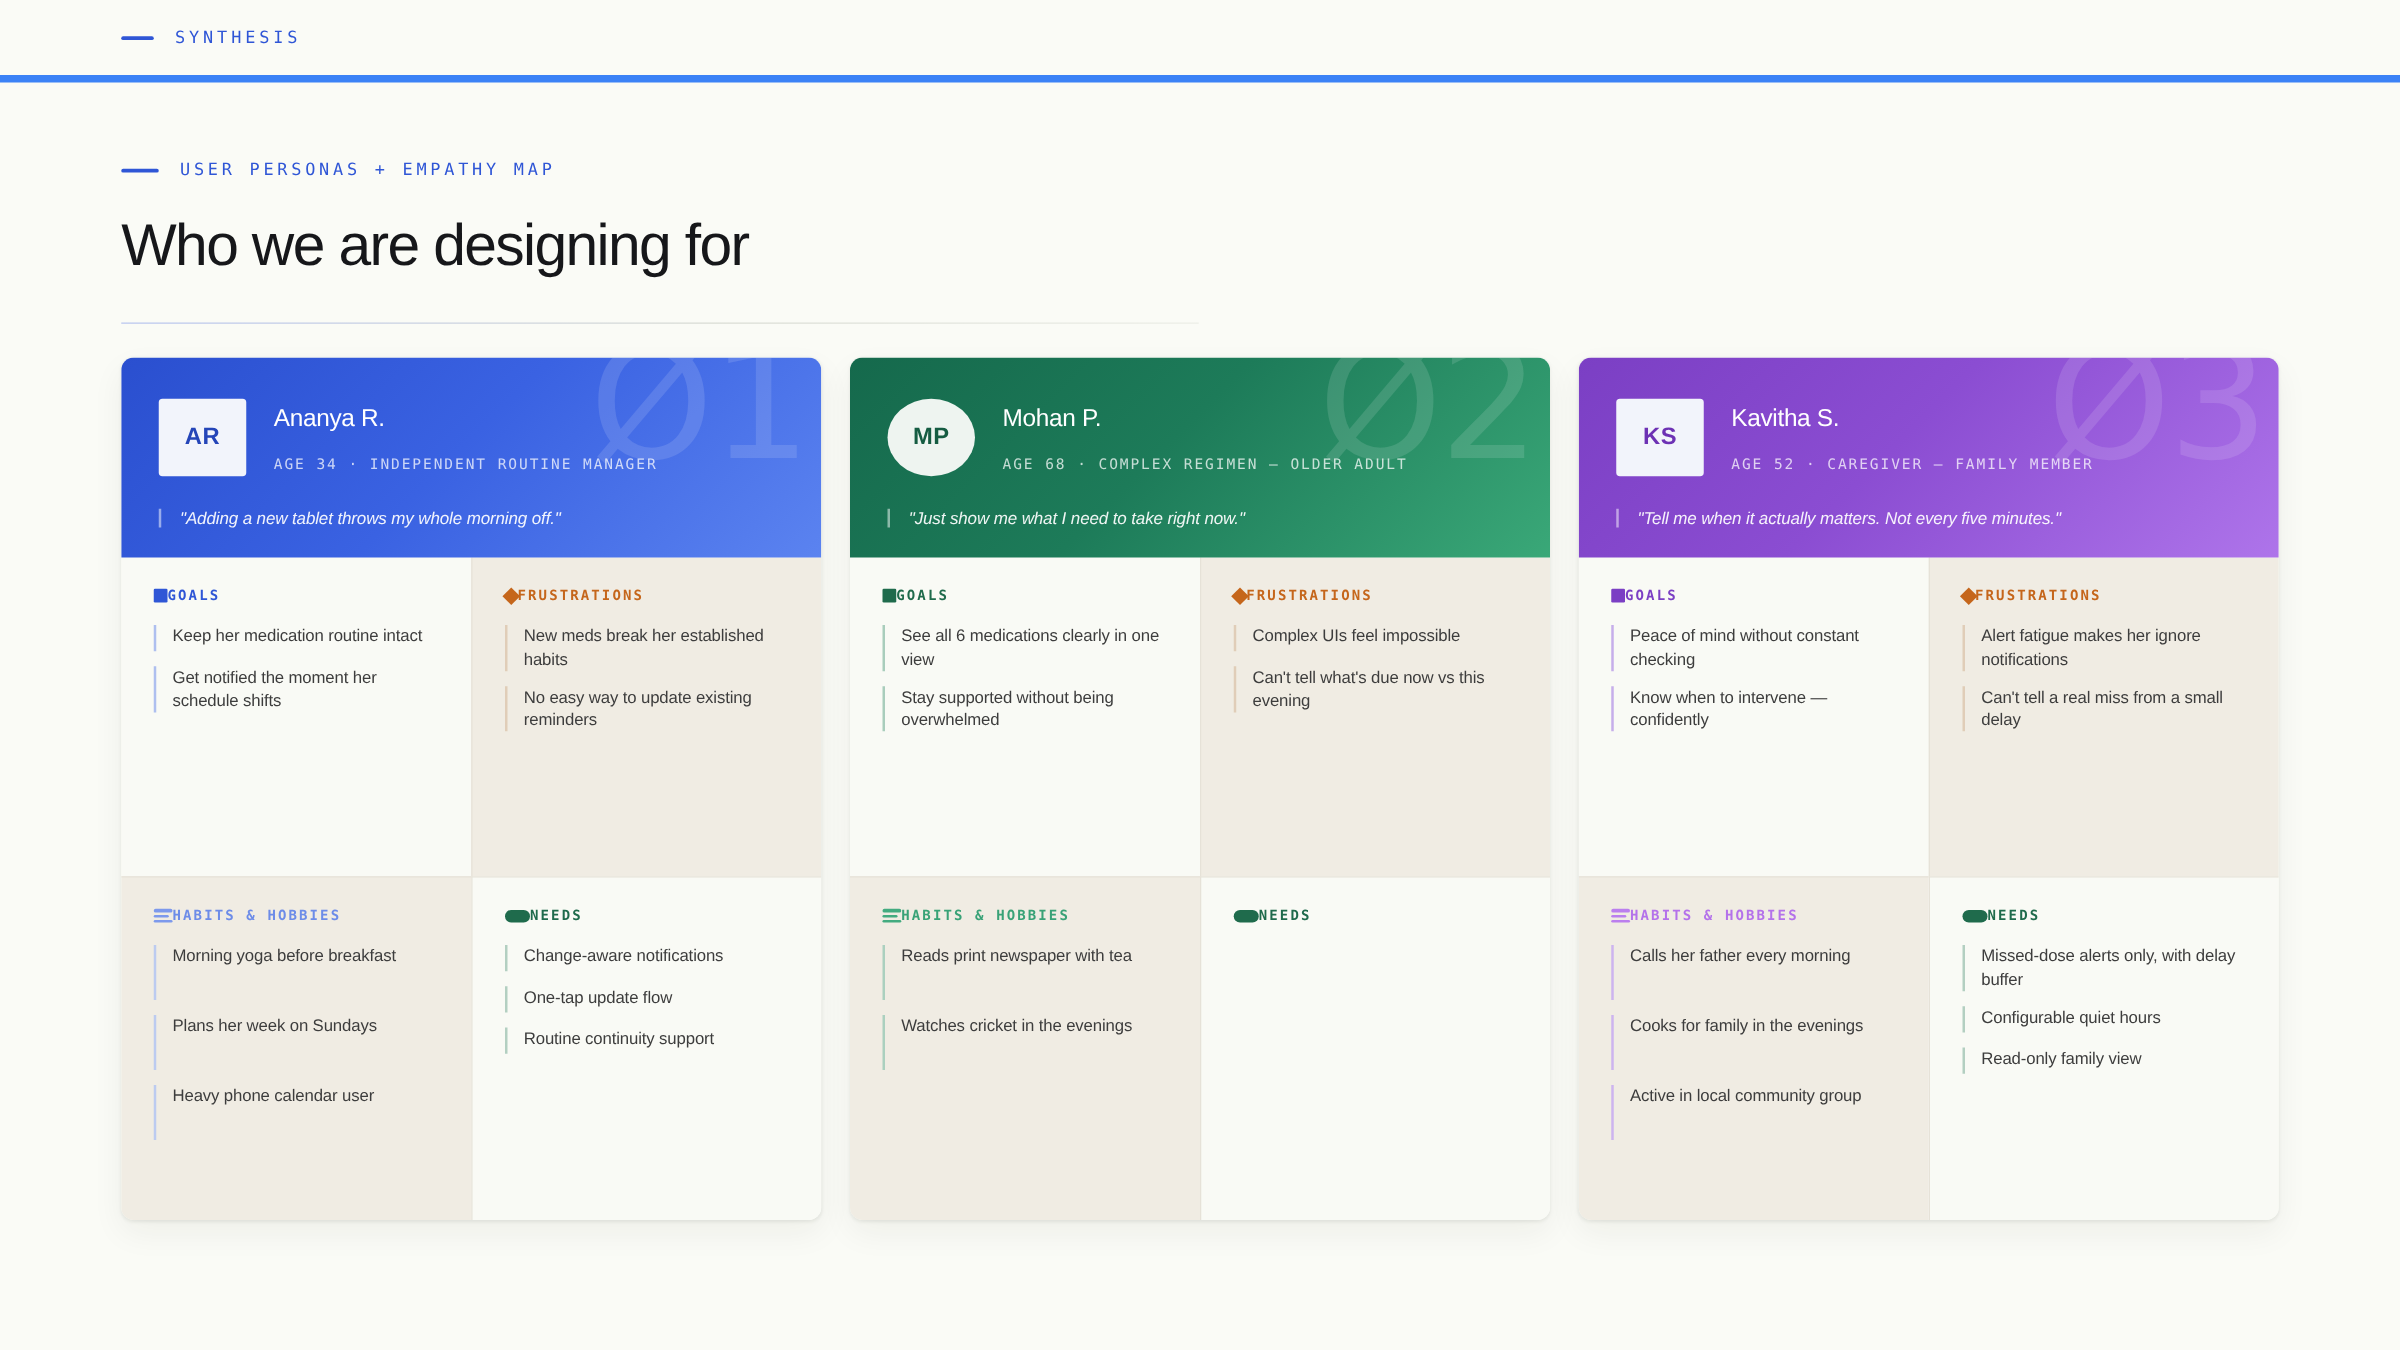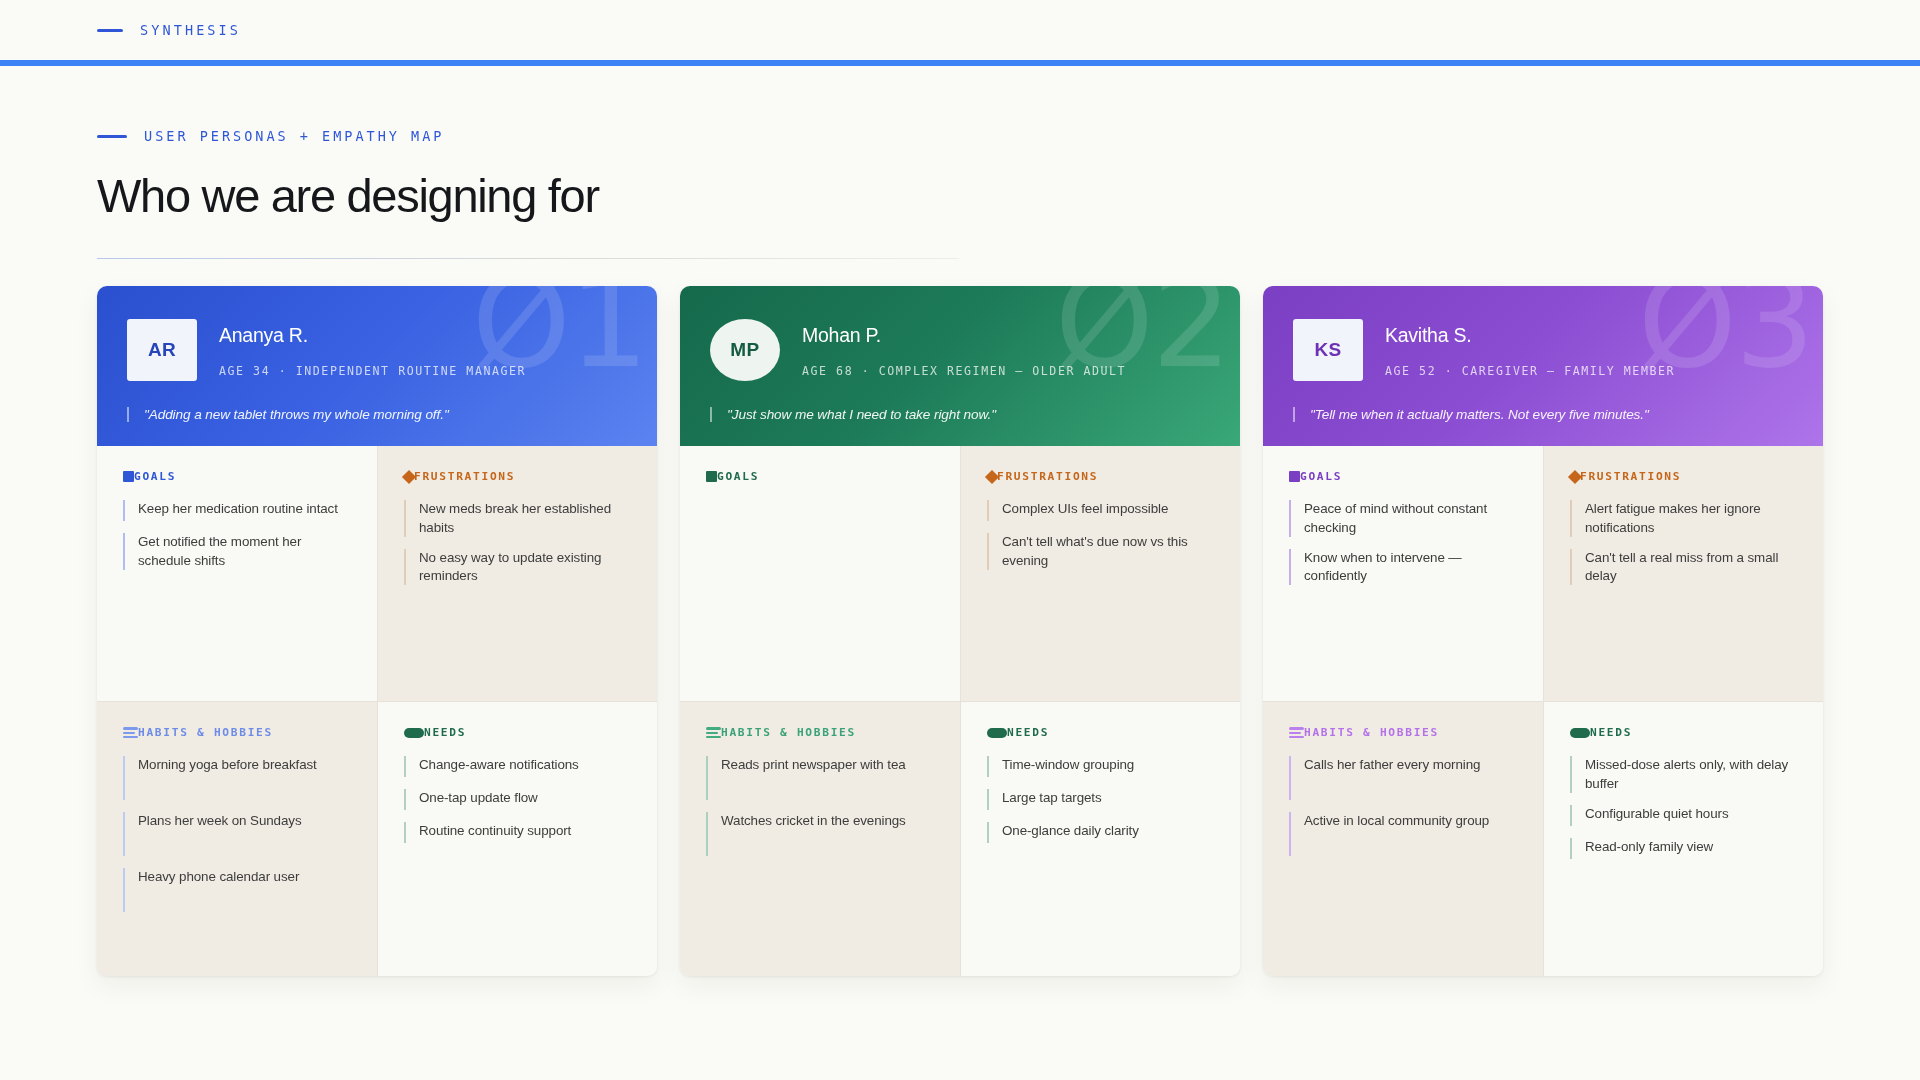--- a/index.html
+++ b/index.html
@@ -271,20 +271,24 @@
       <div class="quote">"Just show me what I need to take right now."</div>
     </div>
 
     <div class="quads">
 
       <div class="quad q-tl">
         <div class="qhead">
           <span class="mk-square goal-sq"></span>
           <span class="qlabel goal-lb">GOALS</span>
         </div>
+        <div class="items">
+          <div class="item goal-bar">See all 6 medications clearly in one view</div>
+            <div class="item goal-bar">Stay supported without being overwhelmed</div>
+        </div>
       </div>
 
       <div class="quad q-tr">
         <div class="qhead">
           <span class="mk-diamond"></span>
           <span class="qlabel fr-lb">FRUSTRATIONS</span>
         </div>
         <div class="items">
           <div class="item fr-bar">Complex UIs feel impossible</div>
             <div class="item fr-bar">Can't tell what's due now vs this evening</div>
@@ -303,25 +307,20 @@
         <div class="items">
             <div class="item tall hab-bar">Reads print newspaper with tea</div>
             <div class="item tall hab-bar">Watches cricket in the evenings</div>
         </div>
       </div>
 
       <div class="quad q-br">
         <div class="qhead">
           <span class="mk-pill"></span>
           <span class="qlabel nd-lb">NEEDS</span>
-        </div>
-        <div class="items">
-          <div class="item nd-bar">Time-window grouping</div>
-            <div class="item nd-bar">Large tap targets</div>
-            <div class="item nd-bar">One-glance daily clarity</div>
         </div>
       </div>
 
     </div>
     </div>
     <div class="card c3">
     <div class="banner c3">
       <div class="watermark">Ø3</div>
       <div class="whead">
         <div class="avatar sq c3">KS</div>
@@ -361,20 +360,21 @@
         <div class="qhead">
           <span class="mk-lines hab-ln">
               <i></i>
               <i></i>
               <i></i>
             </span>
           <span class="qlabel hab-lb">HABITS &amp; HOBBIES</span>
         </div>
         <div class="items">
           <div class="item tall hab-bar">Calls her father every morning</div>
+            <div class="item tall hab-bar">Cooks for family in the evenings</div>
             <div class="item tall hab-bar">Active in local community group</div>
         </div>
       </div>
 
       <div class="quad q-br">
         <div class="qhead">
           <span class="mk-pill"></span>
           <span class="qlabel nd-lb">NEEDS</span>
         </div>
         <div class="items">

